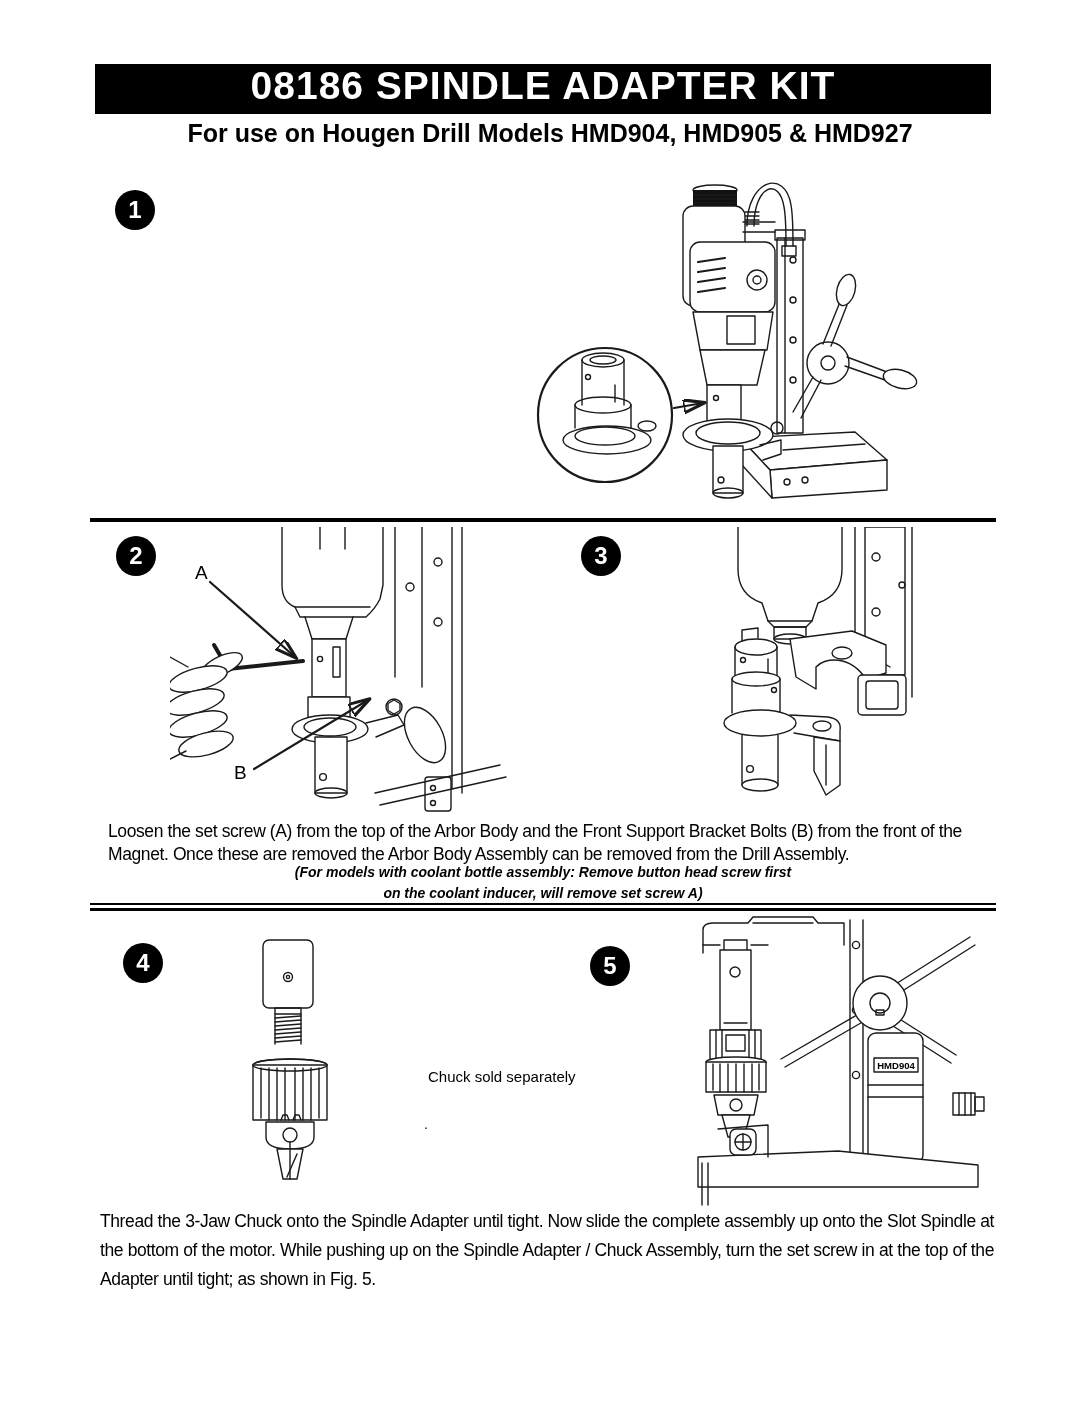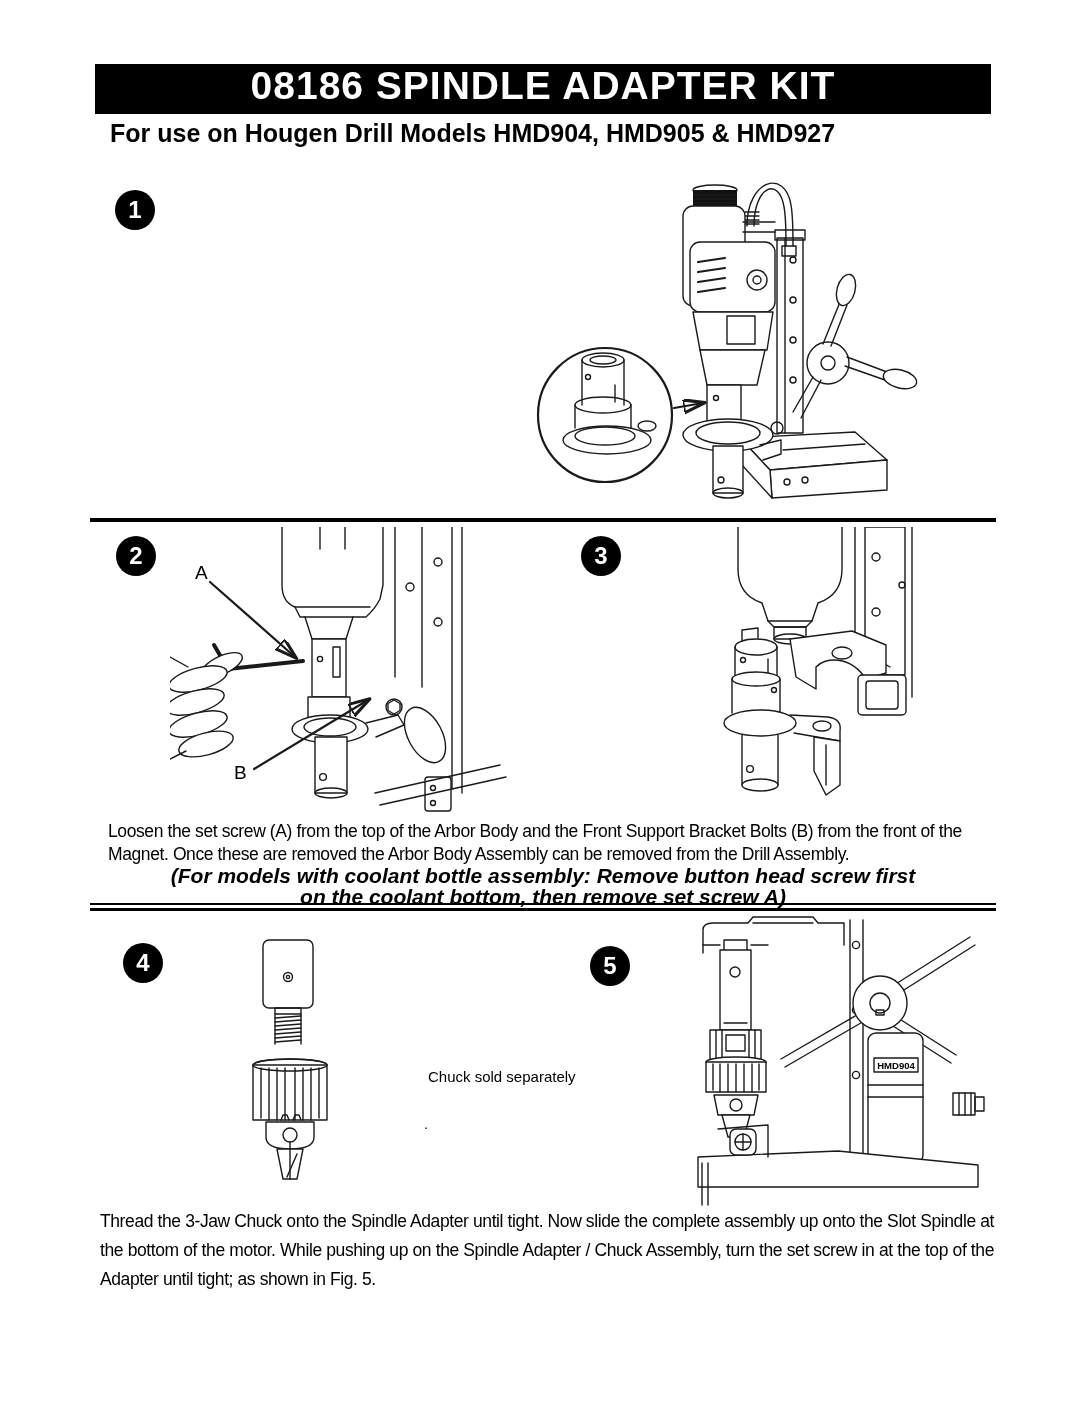--- a/index.html
+++ b/index.html
@@ -3,31 +3,31 @@
 <meta charset="utf-8">
 <style>
   html,body{margin:0;padding:0;background:#e8e8e8;}
   #page{position:relative;width:1088px;height:1408px;background:#ffffff;margin:0 auto;
         font-family:"Liberation Sans",sans-serif;color:#000;overflow:hidden;}
   .abs{position:absolute;}
   
   .header-bar{left:95px;top:64px;width:896px;height:50px;background:#000;
               display:flex;justify-content:center;}
   .header-title{color:#fff;font-size:39px;font-weight:bold;letter-spacing:1px;white-space:nowrap;}
-  .subtitle{left:110px;top:119px;width:896px;font-size:25px;font-weight:bold;}
+  .subtitle{left:102px;top:119px;width:896px;text-align:center;font-size:25px;font-weight:bold;}
   
   .badge{width:40px;height:40px;border-radius:50%;background:#000;color:#fff;
          display:flex;align-items:center;justify-content:center;
          font-size:24px;font-weight:bold;}
   
   .p1{left:168px;top:214px;width:384px;font-size:17px;line-height:22px;text-align:justify;}
   .narrow{letter-spacing:-0.4px;}
   .loosen{left:108px;top:820px;width:878px;font-size:17.5px;line-height:23px;}
   .coolant{left:95px;width:896px;text-align:center;font-weight:bold;font-style:italic;
-           font-size:21px;}
+           font-size:14px;}
   .thread{left:100px;top:1207px;width:894px;font-size:17.5px;line-height:29px;text-align:justify;}
   .chuck-note{left:428px;top:1068px;font-size:15px;text-align:center;}
   .stray{left:424px;top:1116px;font-size:14px;}
   .continued{left:95px;top:1318px;width:890px;text-align:right;font-style:italic;font-size:18px;}
   
   .rule1{left:90px;top:518px;width:906px;height:4px;background:#000;}
   .rule2{left:90px;top:903px;width:906px;height:3px;border-top:2px solid #000;border-bottom:3px solid #000;}
   svg{display:block;}
   svg *{vector-effect:non-scaling-stroke;}
   .lineart path,.lineart rect,.lineart circle,.lineart ellipse,.lineart line,.lineart polygon{
@@ -218,21 +218,21 @@
       <path d="M124,210 L150,214 L150,258 L136,268 L124,244 Z" class="fillw"></path>
       <line x1="136" y1="218" x2="136" y2="258"></line>
       <path d="M52,208 V258 M88,208 V258"></path>
       <ellipse cx="70" cy="258" rx="18" ry="6" class="fillw"></ellipse>
       <circle cx="60" cy="242" r="3.4"></circle>
     </svg>
   </div>
 
   <div class="abs loosen narrow">Loosen the set screw (A) from the top of the Arbor Body and the Front Support Bracket Bolts (B) from the front of the Magnet. Once these are removed the Arbor Body Assembly can be removed from the Drill Assembly.</div>
   <div class="abs coolant" style="top:864px;">(For models with coolant bottle assembly: Remove button head screw first</div>
-  <div class="abs coolant" style="top:885px;">on the coolant bottom, then remove set screw A)</div>
+  <div class="abs coolant" style="top:885px;">on the coolant inducer, will remove set screw A)</div>
 
   <div class="abs rule2"></div>
 
   <div class="abs badge" style="left:123px;top:943px;">
     <span>4</span>
   </div>
   <div class="abs" style="left:245px;top:932px;">
     <svg class="lineart" width="130" height="252" viewBox="0 0 130 252">
 
       <rect x="18" y="8" width="50" height="68" rx="6" class="fillw"></rect>

